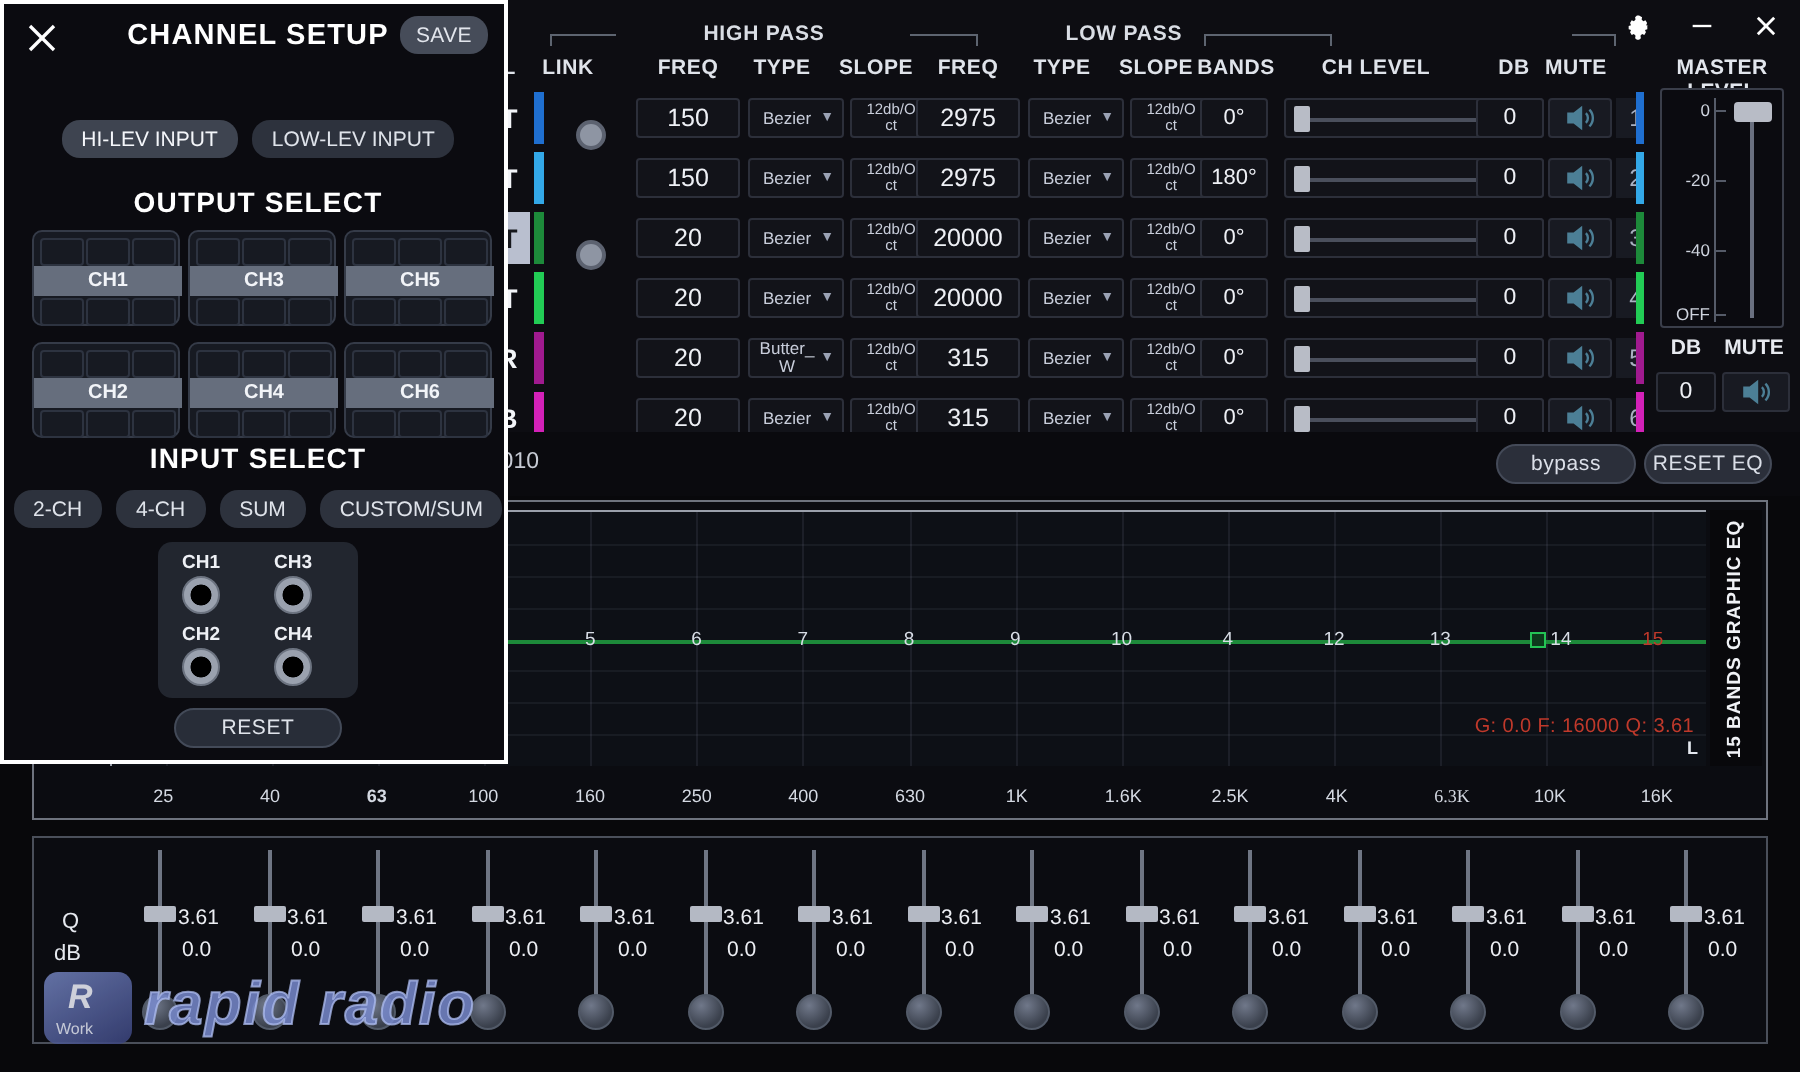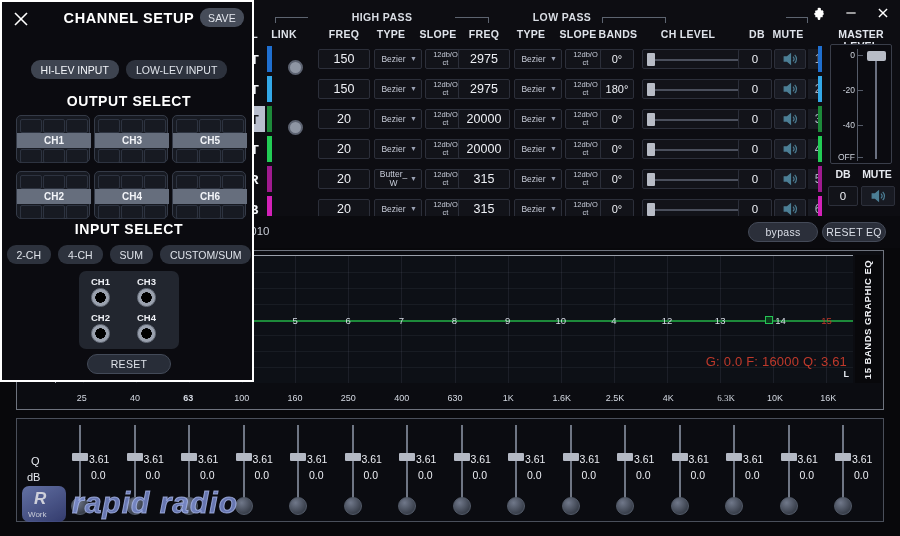--- a/index.html
+++ b/index.html
@@ -87,21 +87,21 @@
   .eqwrap { position: absolute; left: 16px; top: 250px; width: 868px; height: 160px;
             background: #0b0c11; border: 1px solid #6e737e; }
   .eqgraph { position: absolute; left: 38px; top: 4px; right: 30px; bottom: 26px;
              background: #0d1016; border-left: 1px solid #9aa0ab; border-top: 1px solid #9aa0ab; overflow: hidden; }
   .gridv { position: absolute; top: 0; bottom: 0; width: 1px; background: rgba(130,140,160,.13); }
   .gridh { position: absolute; left: 0; right: 0; height: 1px; background: rgba(130,140,160,.10); }
   .eqcurve { position: absolute; left: 0; right: 0; height: 2px; background: #1d8a3a; }
   .eqnode { position: absolute; font-size: 9.5px; color: #d8dde6; transform: translate(-50%,-50%); }
   .eqnode.red { color: #c0392b; }
   .eqsel { position: absolute; width: 8px; height: 8px; border: 1.5px solid #24c455; background: #0d3a1c; transform: translate(-50%,-50%); }
-  .eqinfo { position: absolute; font-size: 13px; color: #c0392b; letter-spacing: .2px; }
+  .eqinfo { position: absolute; font-size: 10px; color: #c0392b; letter-spacing: .2px; }
   .yaxlab { position: absolute; font-size: 9px; color: #cfd4de; text-align: right; width: 26px; }
   .hlab { position: absolute; font-size: 9px; color: #e4e8ef; font-weight: bold; }
   .freqlab { position: absolute; bottom: 6px; font-size: 9px; color: #d4d9e2; transform: translateX(-50%); }
   .vertlabel { position: absolute; right: 2px; top: 4px; bottom: 26px; width: 26px;
                background: #08080b; display: flex; align-items: center; justify-content: center; }
   .vertlabel span { transform: rotate(-90deg); white-space: nowrap; font-size: 9.5px;
                     font-weight: bold; color: #f0f2f6; letter-spacing: .5px; }
 
   
   .bankwrap { position: absolute; left: 16px; top: 418px; width: 868px; height: 104px;

